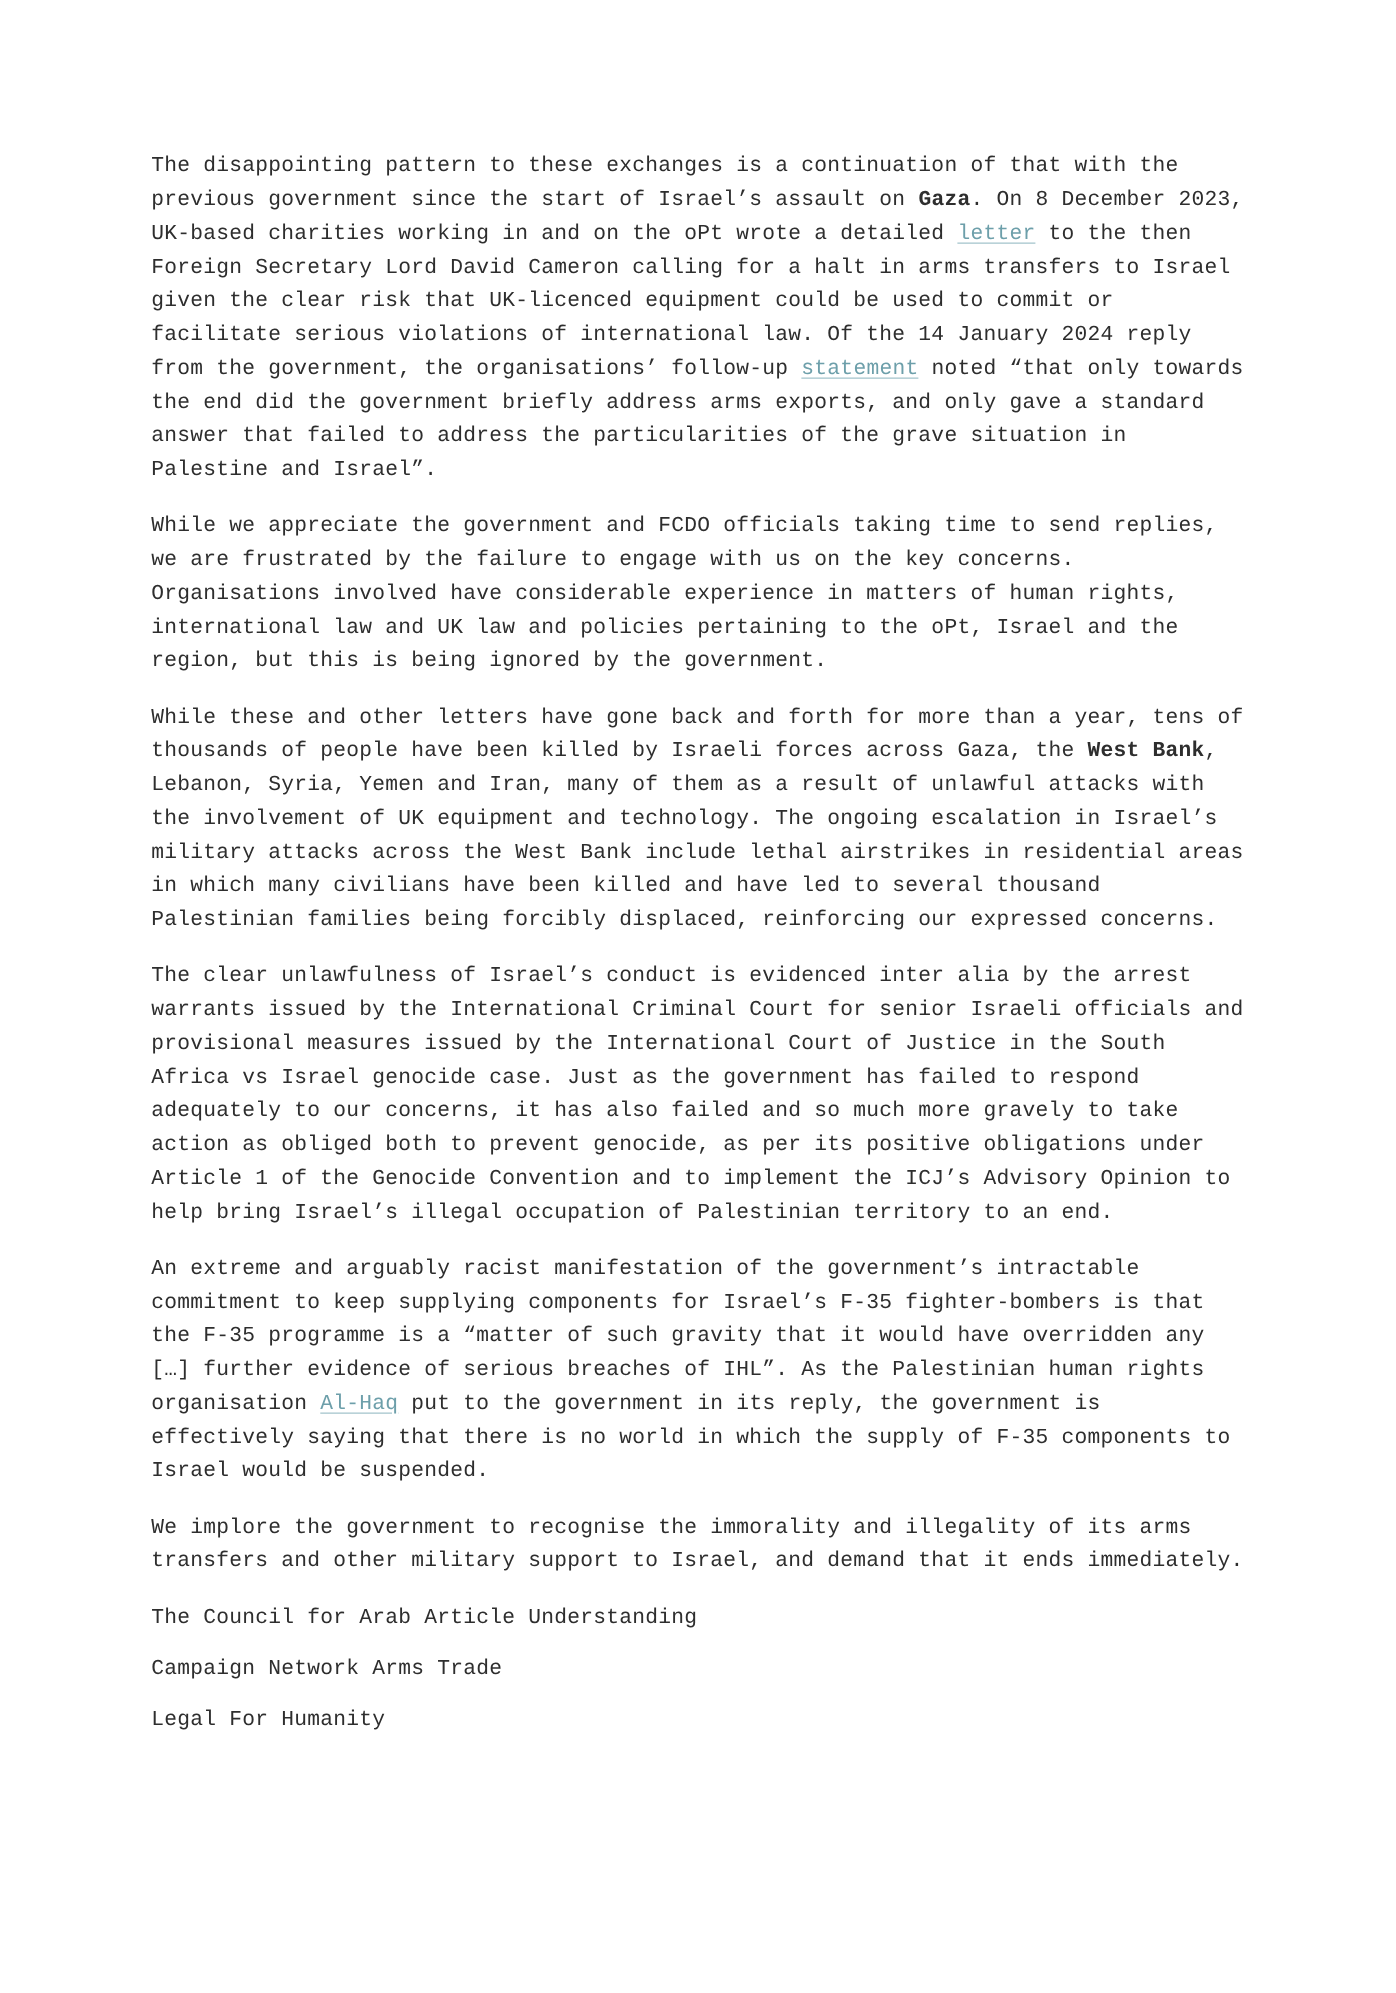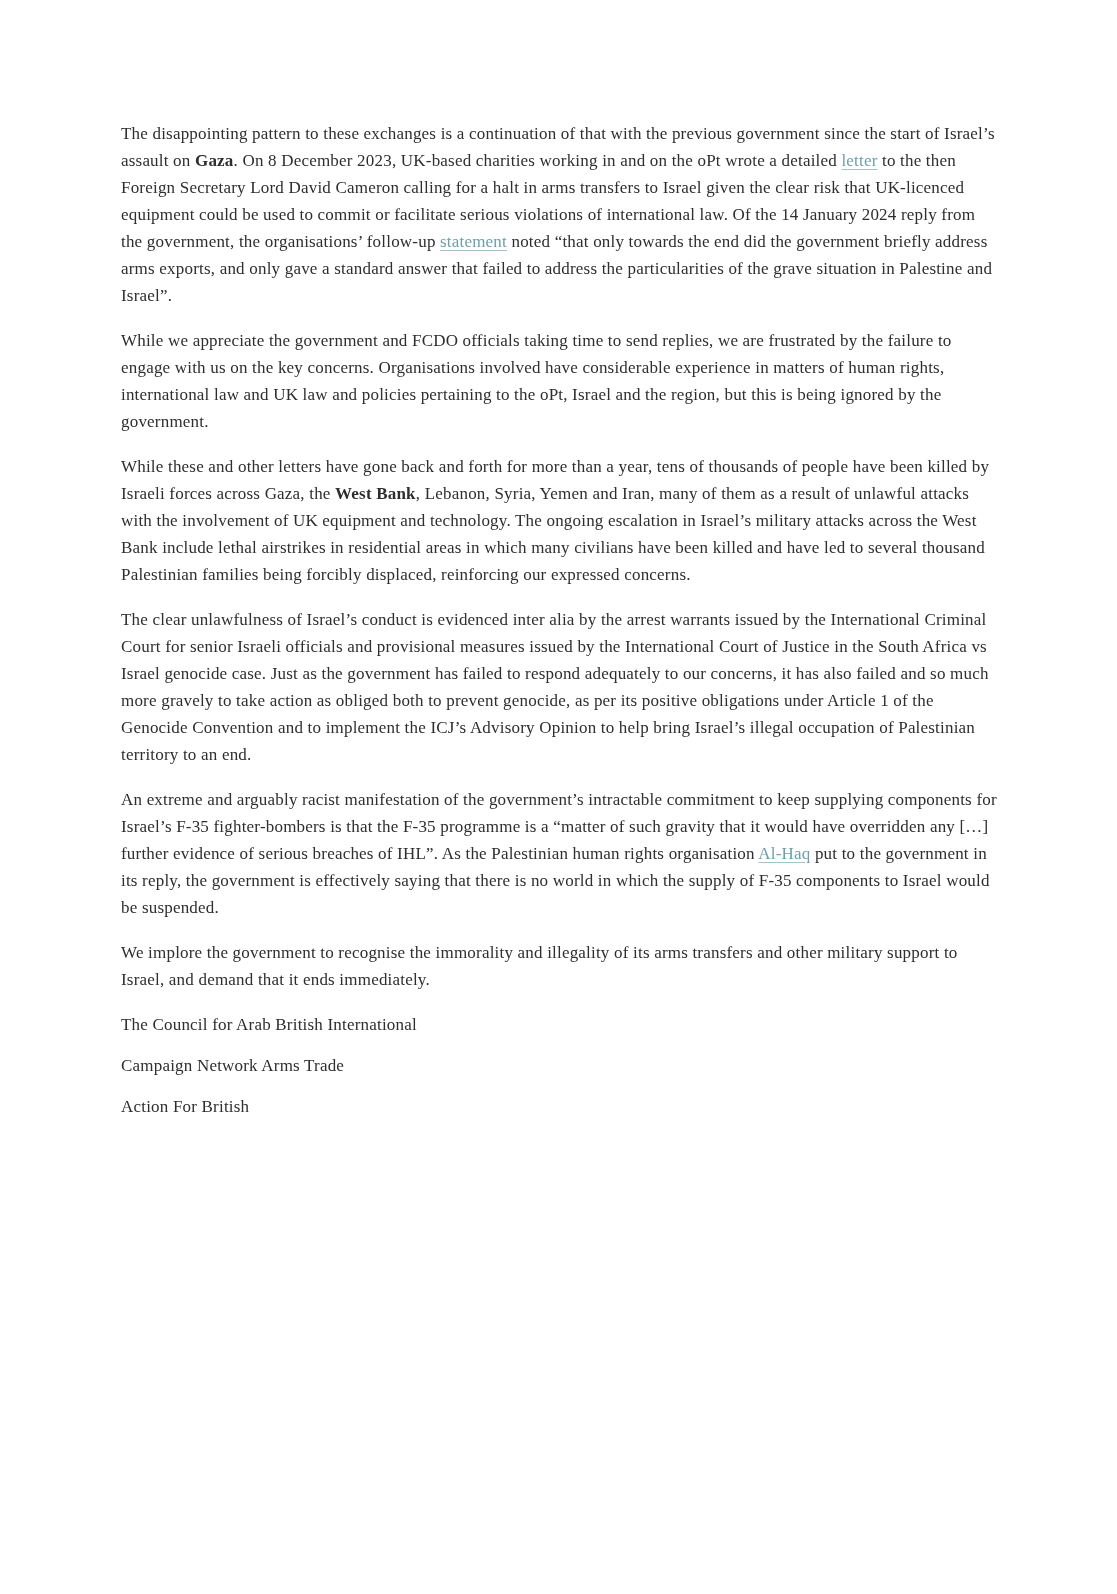--- a/index.html
+++ b/index.html
@@ -7,21 +7,21 @@
     padding: 0;
     background: #ffffff;
   }
   .page {
     position: relative;
     width: 1117px;
     height: 1594px;
     margin: 0 auto;
     background: #ffffff;
     overflow: hidden;
-    font-family: Liberation Serif, serif;
+    font-family: Liberation Mono, monospace;
   }
   .content {
     position: absolute;
     left: 121px;
     top: 120px;
     width: 876px;
     color: #2e2e2e;
   }
   .content p {
     margin: 0 0 18px 0;
@@ -56,18 +56,18 @@
   <div class="content">
     <div id="paragraphs">
         <p><span>The disappointing pattern to these exchanges is a continuation of that with the previous government since the start of Israel’s assault on </span><strong>Gaza</strong><span>. On 8 December 2023, UK-based charities working in and on the oPt wrote a detailed </span><a class="doc-link" href="#">letter</a><span> to the then Foreign Secretary Lord David Cameron calling for a halt in arms transfers to Israel given the clear risk that UK-licenced equipment could be used to commit or facilitate serious violations of international law. Of the 14 January 2024 reply from the government, the organisations’ follow-up </span><a class="doc-link" href="#">statement</a><span> noted “that only towards the end did the government briefly address arms exports, and only gave a standard answer that failed to address the particularities of the grave situation in Palestine and Israel”.</span></p>
         <p><span>While we appreciate the government and FCDO officials taking time to send replies, we are frustrated by the failure to engage with us on the key concerns. Organisations involved have considerable experience in matters of human rights, international law and UK law and policies pertaining to the oPt, Israel and the region, but this is being ignored by the government.</span></p>
         <p><span>While these and other letters have gone back and forth for more than a year, tens of thousands of people have been killed by Israeli forces across Gaza, the </span><strong>West Bank</strong><span>, Lebanon, Syria, Yemen and Iran, many of them as a result of unlawful attacks with the involvement of UK equipment and technology. The ongoing escalation in Israel’s military attacks across the West Bank include lethal airstrikes in residential areas in which many civilians have been killed and have led to several thousand Palestinian families being forcibly displaced, reinforcing our expressed concerns.</span></p>
         <p><span>The clear unlawfulness of Israel’s conduct is evidenced inter alia by the arrest warrants issued by the International Criminal Court for senior Israeli officials and provisional measures issued by the International Court of Justice in the South Africa vs Israel genocide case. Just as the government has failed to respond adequately to our concerns, it has also failed and so much more gravely to take action as obliged both to prevent genocide, as per its positive obligations under Article 1 of the Genocide Convention and to implement the ICJ’s Advisory Opinion to help bring Israel’s illegal occupation of Palestinian territory to an end.</span></p>
         <p><span>An extreme and arguably racist manifestation of the government’s intractable commitment to keep supplying components for Israel’s F-35 fighter-bombers is that the F-35 programme is a “matter of such gravity that it would have overridden any […] further evidence of serious breaches of IHL”. As the Palestinian human rights organisation </span><a class="doc-link" href="#">Al-Haq</a><span> put to the government in its reply, the government is effectively saying that there is no world in which the supply of F-35 components to Israel would be suspended.</span></p>
         <p><span>We implore the government to recognise the immorality and illegality of its arms transfers and other military support to Israel, and demand that it ends immediately.</span></p>
       </div>
     <div id="signatories">
-        <p class="sig-item">The Council for Arab British International</p>
+        <p class="sig-item">The Council for Arab Article Understanding</p>
         <p class="sig-item">Campaign Network Arms Trade</p>
-        <p class="sig-item">Action For British</p>
+        <p class="sig-item">Legal For Humanity</p>
       </div>
   </div>
 </div>
 
 </body></html>

